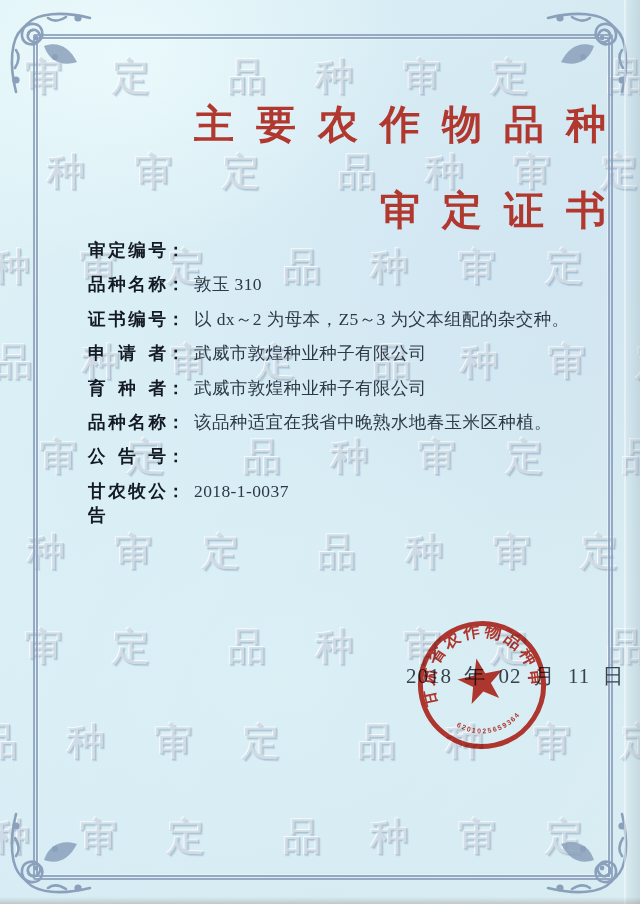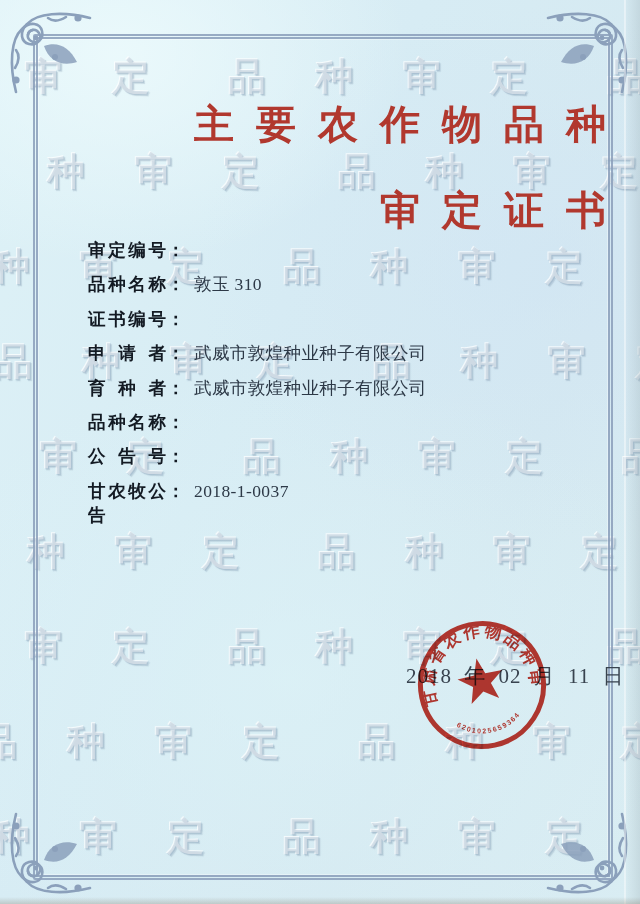--- a/index.html
+++ b/index.html
@@ -154,40 +154,42 @@
           <span class="ltext">品种名称</span>
           <span class="colon">：</span>
         </span>
         <span class="fvalue">敦玉 310</span>
       </div>
       <div class="field-row">
         <span class="flabel">
           <span class="ltext">证书编号</span>
           <span class="colon">：</span>
         </span>
+        <span class="fvalue">以 dx～2 为母本，Z5～3 为父本组配的杂交种。</span>
       </div>
       <div class="field-row">
         <span class="flabel">
           <span class="ltext">申请者</span>
           <span class="colon">：</span>
         </span>
         <span class="fvalue">武威市敦煌种业种子有限公司</span>
       </div>
       <div class="field-row">
         <span class="flabel">
           <span class="ltext">育种者</span>
           <span class="colon">：</span>
         </span>
         <span class="fvalue">武威市敦煌种业种子有限公司</span>
       </div>
       <div class="field-row">
         <span class="flabel">
           <span class="ltext">品种名称</span>
           <span class="colon">：</span>
         </span>
+        <span class="fvalue">该品种适宜在我省中晚熟水地春玉米区种植。</span>
       </div>
       <div class="field-row">
         <span class="flabel">
           <span class="ltext">公告号</span>
           <span class="colon">：</span>
         </span>
       </div>
       <div class="field-row">
         <span class="flabel">
           <span class="ltext">甘农牧公告</span>

